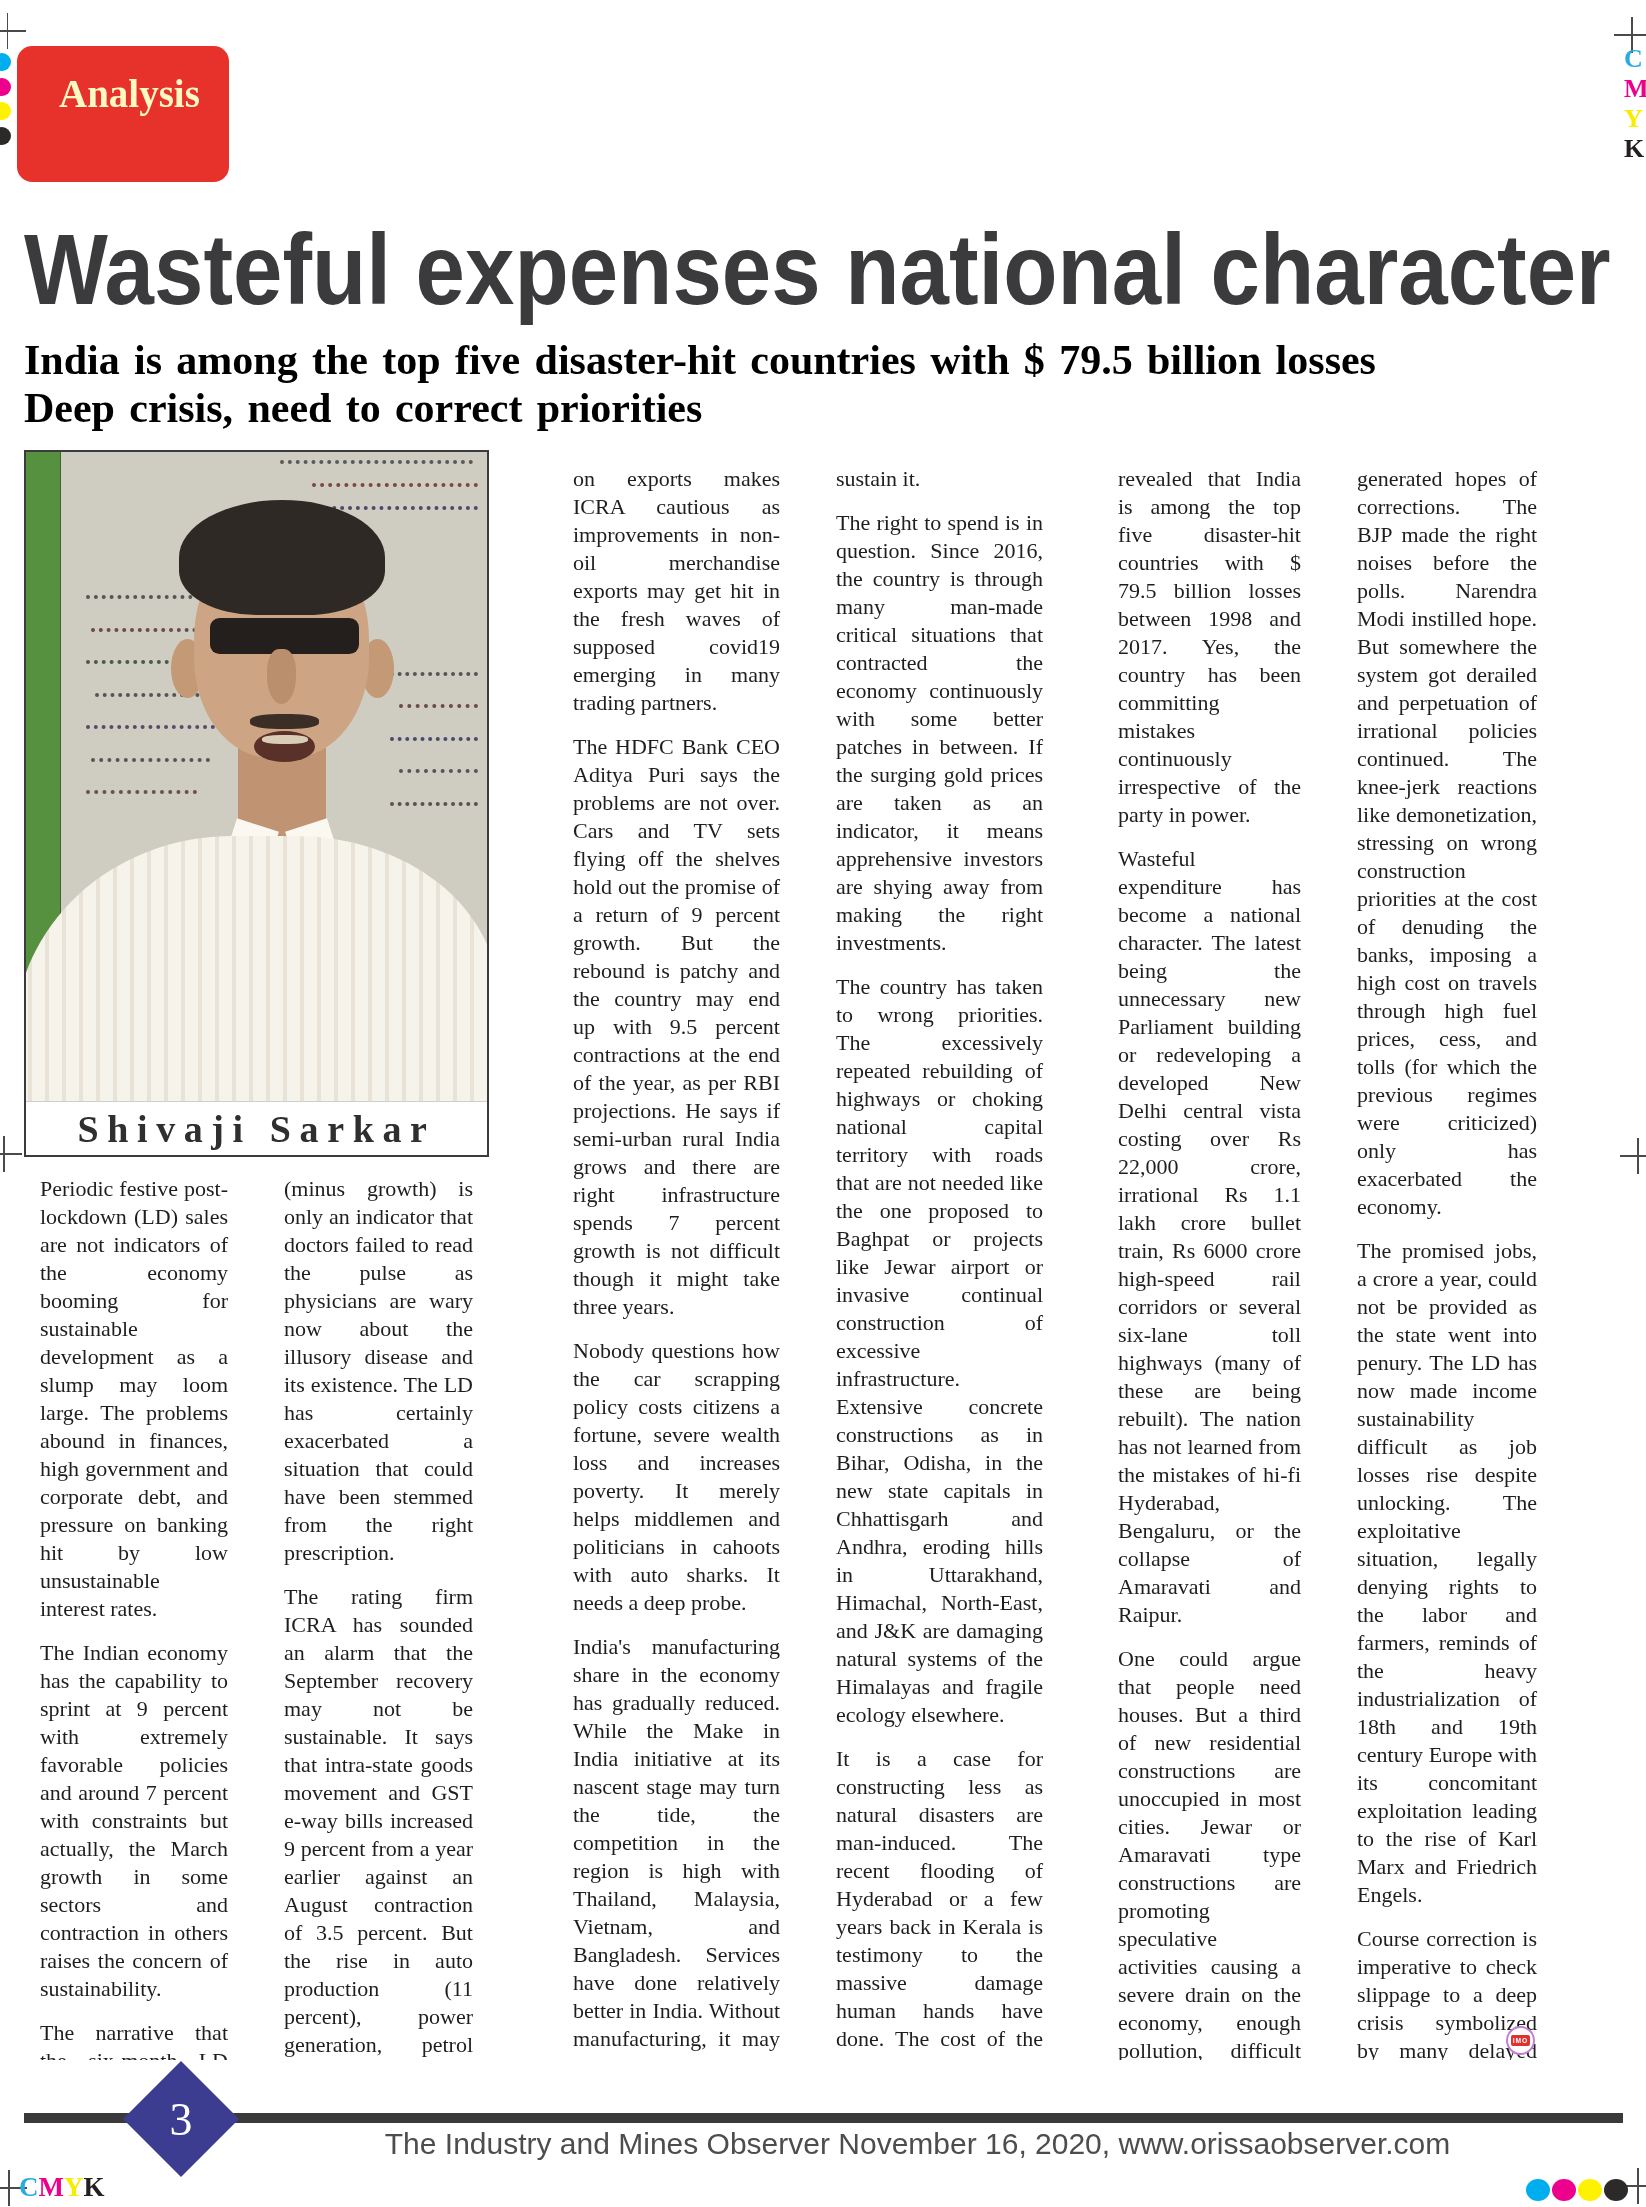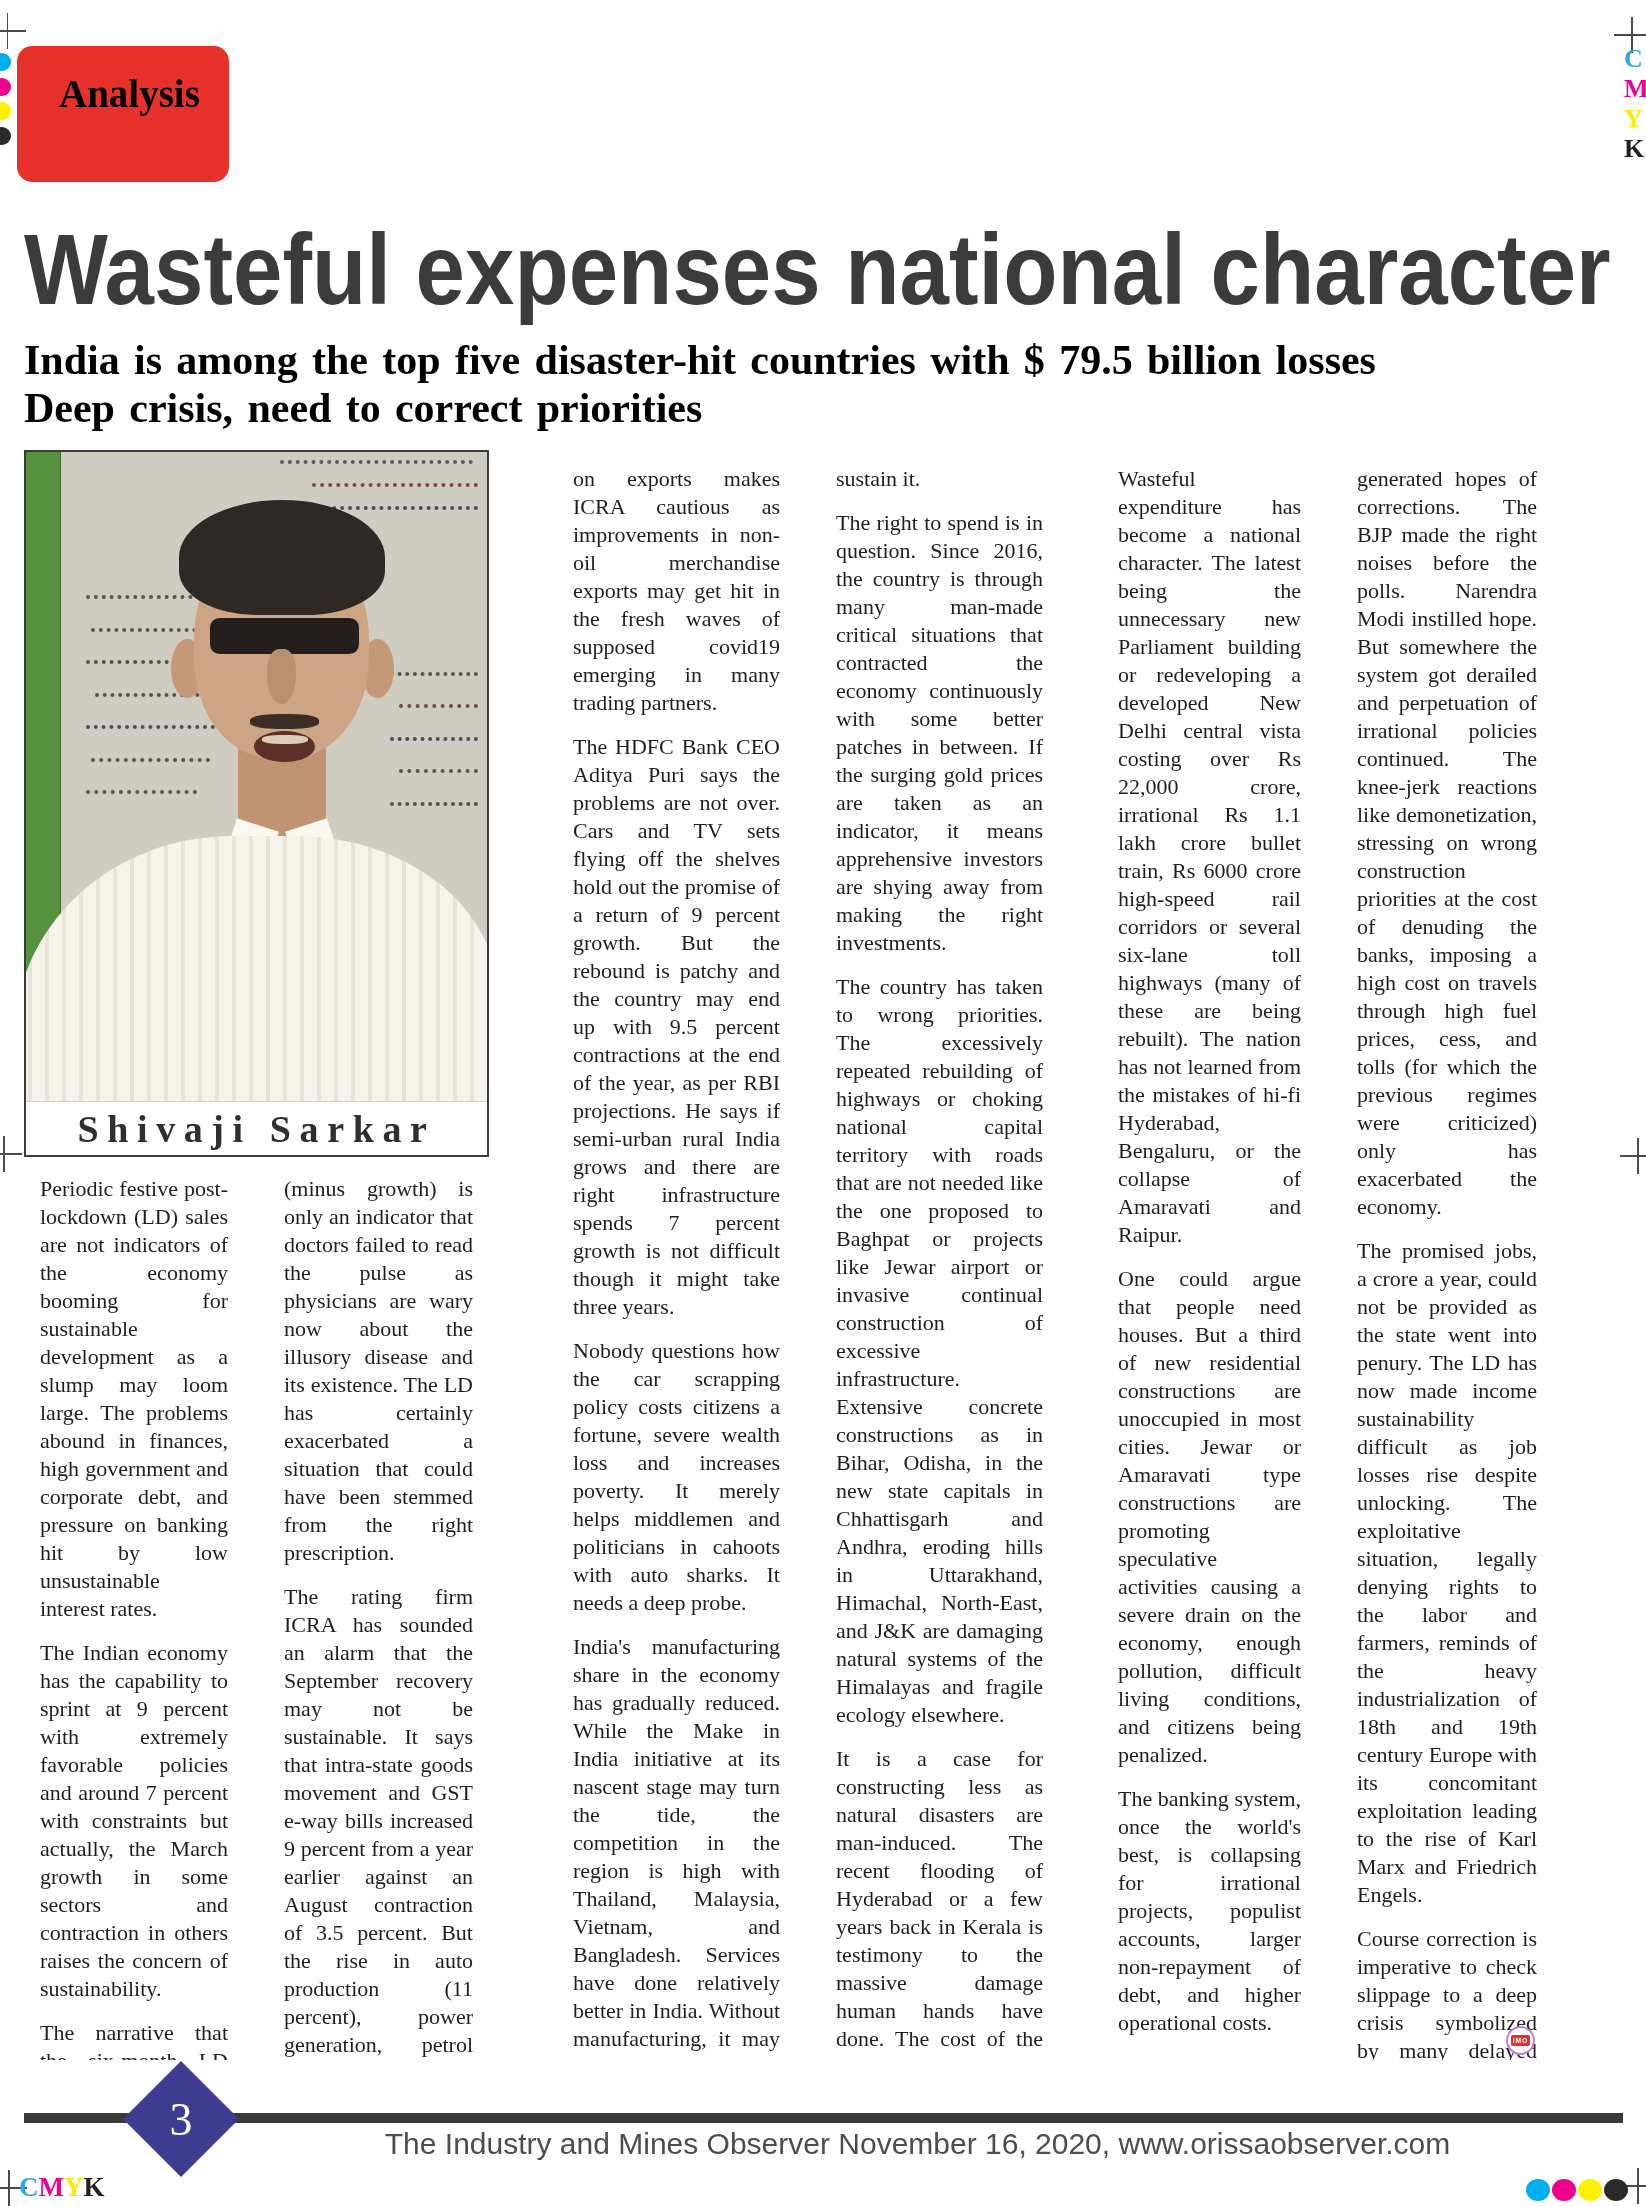--- a/index.html
+++ b/index.html
@@ -17,21 +17,21 @@
   .ink-c{color:#29abe2}.ink-m{color:#ec008c}.ink-y{color:#f7ed00}.ink-k{color:#231f20}
   .bg-c{background:#00aeef}.bg-m{background:#ec008c}.bg-y{background:#fff200}.bg-k{background:#2b2a29}
   .cmyk-vert{position:absolute;left:1624px;top:44px;font-family:"Liberation Serif",serif;
              font-weight:bold;font-size:26px;line-height:30px;display:flex;flex-direction:column;}
   .cmyk-horiz{position:absolute;left:19px;top:2172px;font-family:"Liberation Serif",serif;
               font-weight:bold;font-size:27px;letter-spacing:0px;}
 
   
   .kicker{position:absolute;left:17px;top:46px;width:212px;height:136px;border-radius:15.3px;
           background:#e6322b;}
-  .kicker span{position:absolute;left:42px;top:25px;color:#000000;font-family:"Liberation Serif",serif;
+  .kicker span{position:absolute;left:42px;top:25px;color:#fef9c3;font-family:"Liberation Serif",serif;
                font-weight:bold;font-size:39px;}
 
   
   .headline-svg{position:absolute;left:24px;top:201px;}
   .subhead{position:absolute;left:24px;top:336px;width:1601px;
            font-family:"Liberation Serif",serif;font-weight:bold;color:#000000;
            font-size:42px;line-height:48px;word-spacing:3.8px;}
 
   
   .figure{position:absolute;left:24px;top:450px;width:465px;height:707px;border:2.9px solid #3b3b3b;
@@ -176,20 +176,21 @@
       <p>India's manufacturing share in the economy has gradually reduced. While the Make in India initiative at its nascent stage may turn the tide, the competition in the region is high with Thailand, Malaysia, Vietnam, and Bangladesh. Services have done relatively better in India. Without manufacturing, it may not be easy to</p>
     </div>
   <div class="col c4">
       <p>sustain it.</p>
       <p>The right to spend is in question. Since 2016, the country is through many man-made critical situations that contracted the economy continuously with some better patches in between. If the surging gold prices are taken as an indicator, it means apprehensive investors are shying away from making the right investments.</p>
       <p>The country has taken to wrong priorities. The excessively repeated rebuilding of highways or choking national capital territory with roads that are not needed like the one proposed to Baghpat or projects like Jewar airport or invasive continual construction of excessive infrastructure. Extensive concrete constructions as in Bihar, Odisha, in the new state capitals in Chhattisgarh and Andhra, eroding hills in Uttarakhand, Himachal, North-East, and J&amp;K are damaging natural systems of the Himalayas and fragile ecology elsewhere.</p>
       <p>It is a case for constructing less as natural disasters are man-induced. The recent flooding of Hyderabad or a few years back in Kerala is testimony to the massive damage human hands have done. The cost of the disasters is estimated but not taken into financial accounts. Rather these become sources of further erosion of financial mismanagement.</p>
       <p>The UN Office for Disaster Risk Reduction has</p>
     </div>
   <div class="col c5">
+      <p>revealed that India is among the top five disaster-hit countries with $ 79.5 billion losses between 1998 and 2017. Yes, the country has been committing mistakes continuously irrespective of the party in power.</p>
       <p>Wasteful expenditure has become a national character. The latest being the unnecessary new Parliament building or redeveloping a developed New Delhi central vista costing over Rs 22,000 crore, irrational Rs 1.1 lakh crore bullet train, Rs 6000 crore high-speed rail corridors or several six-lane toll highways (many of these are being rebuilt). The nation has not learned from the mistakes of hi-fi Hyderabad, Bengaluru, or the collapse of Amaravati and Raipur.</p>
       <p>One could argue that people need houses. But a third of new residential constructions are unoccupied in most cities. Jewar or Amaravati type constructions are promoting speculative activities causing a severe drain on the economy, enough pollution, difficult living conditions, and citizens being penalized.</p>
       <p>The banking system, once the world's best, is collapsing for irrational projects, populist accounts, larger non-repayment of debt, and higher operational costs.</p>
     </div>
   <div class="col c6">
   <p>generated hopes of corrections. The BJP made the right noises before the polls. Narendra Modi instilled hope. But somewhere the system got derailed and perpetuation of irrational policies continued. The knee-jerk reactions like demonetization, stressing on wrong construction priorities at the cost of denuding the banks, imposing a high cost on travels through high fuel prices, cess, and tolls (for which the previous regimes were criticized) only has exacerbated the economy.</p>
       <p>The promised jobs, a crore a year, could not be provided as the state went into penury. The LD has now made income sustainability difficult as job losses rise despite unlocking. The exploitative situation, legally denying rights to the labor and farmers, reminds of the heavy industrialization of 18th and 19th century Europe with its concomitant exploitation leading to the rise of Karl Marx and Friedrich Engels.</p>
       <p>Course correction is imperative to check slippage to a deep crisis symbolized by many delayed payments by official organizations during December 2019 and March 2020. The private sector during that period itself had started tightening belts.</p>
       <p>A national dialogue is needed to turn the morass into an opportunity. Modi skilled at making decisions is capable of initiating it and tick the right boxes.</p>
     </div>

